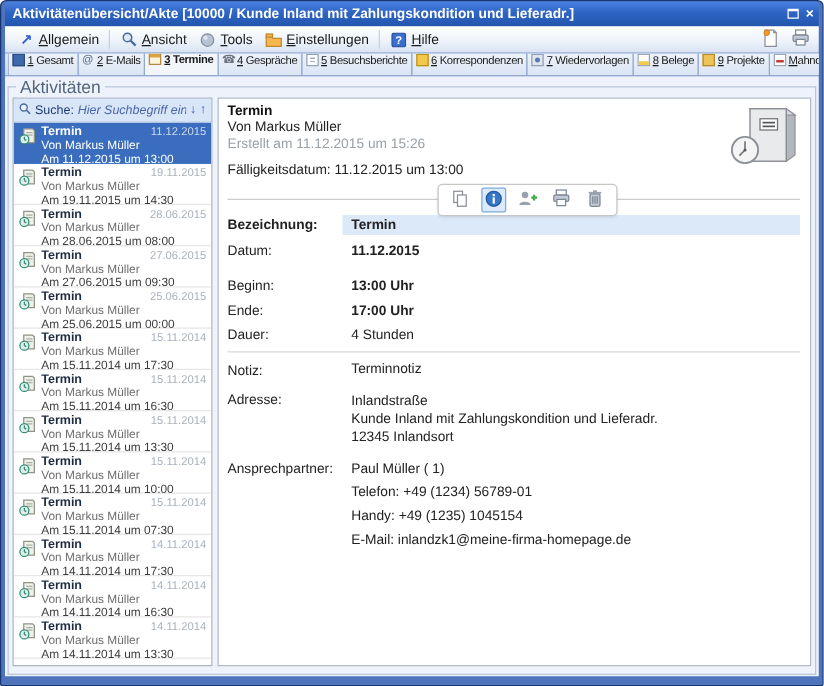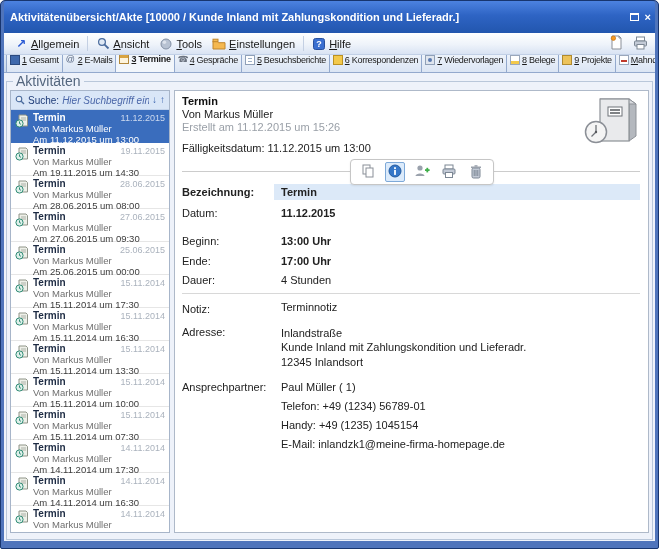--- a/index.html
+++ b/index.html
@@ -3,21 +3,21 @@
 <meta charset="utf-8">
 <style>
   * { box-sizing: border-box; margin: 0; padding: 0; }
   body { background:#fff; font-family:"Liberation Sans","DejaVu Sans",sans-serif; }
 
   .window { width:659px; height:549px; position:relative; margin:0;
     background:#4f74bb; border:1px solid #17356f; border-radius:5px 5px 2px 2px;
     padding:0 3px 7px 3px; display:flex; flex-direction:column; overflow:hidden; }
 
   
-  .titlebar { height:32px; flex:none; display:flex; align-items:center; padding:0 4px 0 6px;
+  .titlebar { height:20px; flex:none; display:flex; align-items:center; padding:0 4px 0 6px;
     background:linear-gradient(180deg,#4c82e0 0%,#2e64c4 45%,#2256ae 100%);
     color:#fff; font-size:11px; font-weight:bold; border-radius:3px 3px 0 0; }
   .title-text { white-space:nowrap; overflow:hidden; text-overflow:ellipsis; flex:1; }
   .win-controls { display:flex; align-items:center; gap:6px; margin-left:6px; flex:none; }
   .btn-restore { width:9px; height:8px; border:1px solid #fff; border-top:2px solid #fff; display:inline-block; cursor:pointer; }
   .btn-close { font-size:11px; font-weight:bold; line-height:10px; cursor:pointer; }
 
   
   .menubar { height:22px; flex:none; display:flex; align-items:center; padding:0 5px;
     background:linear-gradient(180deg,#ffffff 0%,#eef3fa 55%,#d9e3f3 100%);

